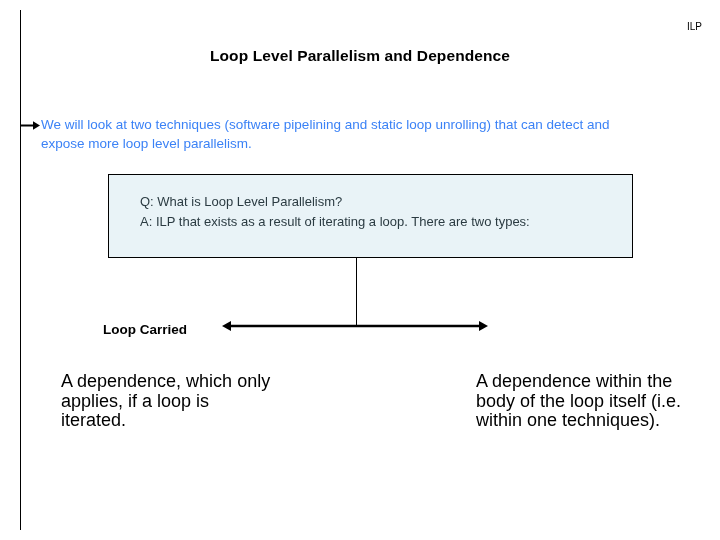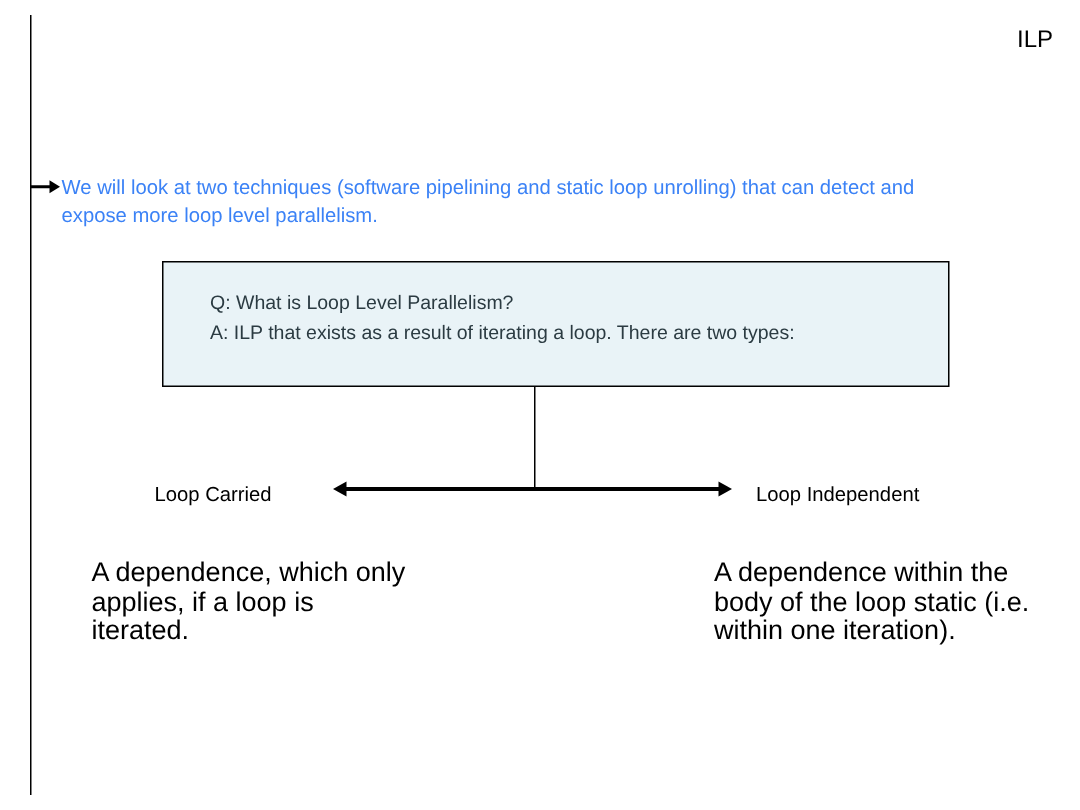--- a/index.html
+++ b/index.html
@@ -18,21 +18,21 @@
     height: 540px;
     background: #ffffff;
     overflow: hidden;
   }
 
   
   .header-label {
     position: absolute;
     right: 18px;
     top: 18px;
-    font-size: 16px;
+    font-size: 10px;
     line-height: 17px;
     color: #000000;
     white-space: nowrap;
   }
 
   .slide-title {
     position: absolute;
     left: 0;
     right: 0;
     top: 47px;
@@ -108,21 +108,21 @@
     top: 317px;
     width: 266px;
     height: 18px;
   }
 
   
   .branch-label {
     position: absolute;
     top: 322px;
     font-size: 13.5px;
-    font-weight: normal;
+    font-weight: bold;
     color: #000000;
     white-space: nowrap;
   }
   .branch-label.left  { left: 103px; }
   .branch-label.right { left: 504px; }
 
   
   .branch-desc {
     position: absolute;
     font-size: 18px;
@@ -132,20 +132,21 @@
   .branch-desc.left  { left: 61px;  top: 372px; width: 215px; }
   .branch-desc.right { left: 476px; top: 372px; width: 222px; }
 </style>
 </head>
 <body>
 
 <div id="slide">
 
   <div class="header-label">ILP</div>
 
+  <div class="slide-title">Loop Level Parallelism and Dependence</div>
 
   <div class="left-rule"></div>
 
   <div class="bullet-arrow">
     <svg width="20" height="11" viewBox="0 0 20 11" xmlns="http://www.w3.org/2000/svg">
       <line x1="0" y1="5.5" x2="14" y2="5.5" stroke="#000000" stroke-width="2"></line>
       <polygon points="13,1.2 20,5.5 13,9.8" fill="#000000"></polygon>
     </svg>
   </div>
 
@@ -162,16 +163,15 @@
     <svg width="266" height="18" viewBox="0 0 266 18" xmlns="http://www.w3.org/2000/svg">
       <line x1="8" y1="9" x2="258" y2="9" stroke="#000000" stroke-width="2.6"></line>
       <polygon points="0,9 9,4 9,14" fill="#000000"></polygon>
       <polygon points="266,9 257,4 257,14" fill="#000000"></polygon>
     </svg>
   </div>
 
   <div class="branch-label left">Loop Carried</div>
   <div class="branch-desc left">A dependence, which only applies, if a loop is iterated.</div>
 
-  <div class="branch-label right">Loop Independent</div>
-  <div class="branch-desc right">A dependence within the body of the loop static (i.e. within one iteration).</div>
+  <div class="branch-desc right">A dependence within the body of the loop itself (i.e. within one techniques).</div>
 
 </div>
 
 </body></html>

